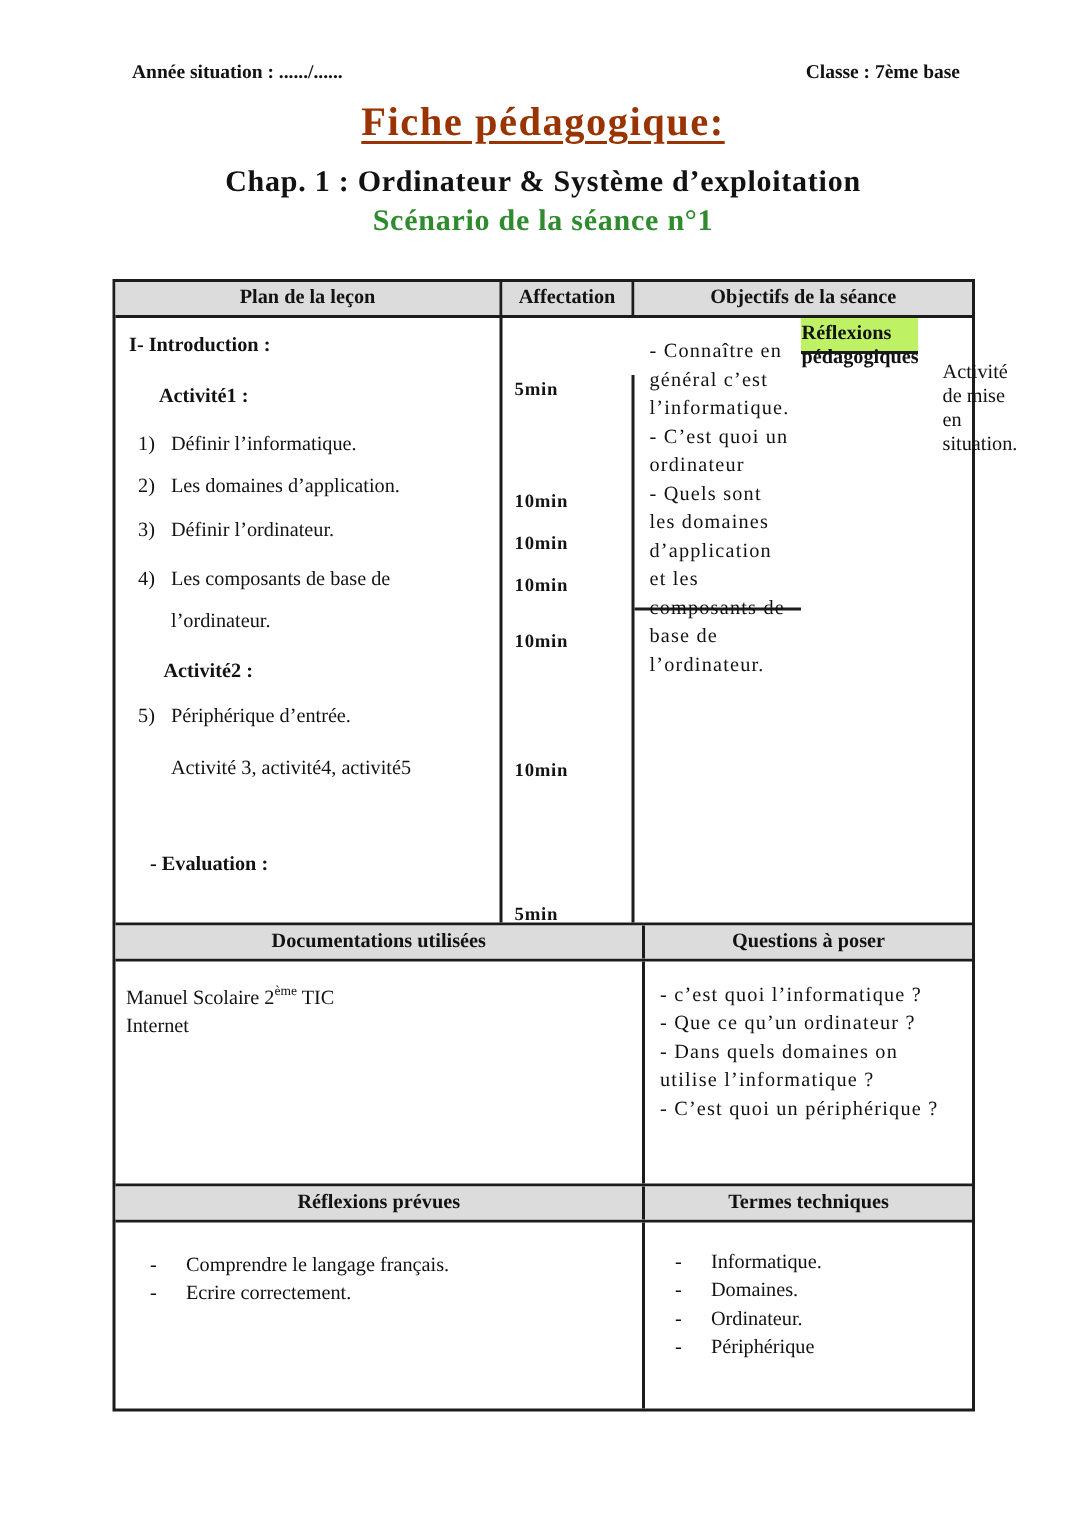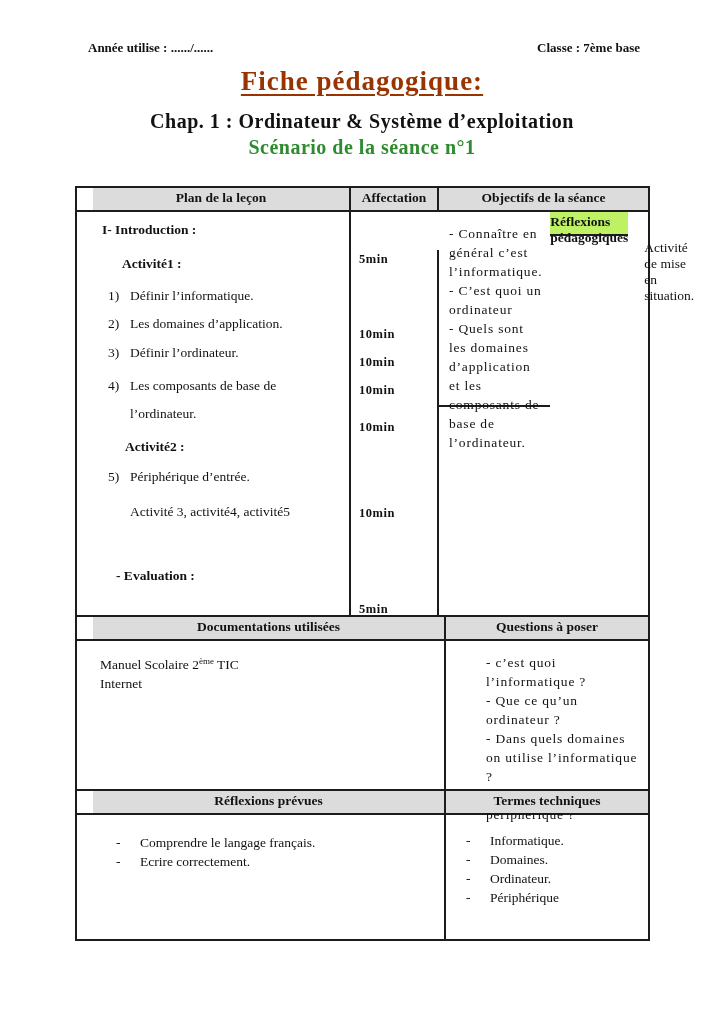--- a/index.html
+++ b/index.html
@@ -55,21 +55,21 @@
   }
   
   .doc-table {
     position: absolute;
     left: 75px; top: 186px;
     width: 575px;
     border: 2px solid #1c1c1c;
     font-size: 13.5px;
     background: #ffffff;
   }
-  .row { display: grid; padding-left: 16px; }
+  .row { display: grid; }
   .cols3 { grid-template-columns: 258px 88px 1fr; }
   .cols2 { grid-template-columns: 353px 1fr; }
   .hdr-row { height: 24px; border-bottom: 2px solid #1c1c1c; }
   .hdr-cell {
     background: #dcdcdc;
     font-weight: bold;
     text-align: center;
     padding-top: 2px;
     overflow: hidden;
   }
@@ -91,39 +91,39 @@
     background: #bef264;
     font-weight: bold;
     text-align: left;
     padding-top: 2px;
   }
   .refl-body { flex: 1; padding: 28px 8px 0 16px; }
   
   .pl { position: absolute; white-space: nowrap; }
   .tm { position: absolute; left: 8px; white-space: nowrap; }
   
-  .doc-content-row { height: 150px; border-bottom: 2px solid #1c1c1c; gap: 30px; }
+  .doc-content-row { height: 150px; border-bottom: 2px solid #1c1c1c; }
   .doc-cell { padding: 14px 8px 0 7px; line-height: 19px; }
   .q-cell { padding: 12px 8px 0 10px; letter-spacing: 0.8px; line-height: 19px; }
   .bottom-content-row { height: 124px; }
   .diff-cell { padding: 18px 8px 0 0; line-height: 19px; }
   .terme-cell { padding: 16px 8px 0 0; line-height: 19px; }
   .dash-row { display: flex; }
   .diff-cell .dash-row { padding-left: 23px; }
   .terme-cell .dash-row { padding-left: 20px; }
   .dash { width: 24px; flex: 0 0 24px; }
   sup { font-size: 9px; vertical-align: super; line-height: 0; }
 </style>
 </head>
 <body>
 
 <div class="sheet">
 
   <div class="topbar">
-    <span>Année utilise : ....../......</span>
+    <span>Année situation : ....../......</span>
     <span>Classe : 7ème base</span>
   </div>
 
   <div class="title-main">Fiche pédagogique:</div>
   <div class="title-chap">Chap. 1 : Ordinateur &amp; Système d’exploitation</div>
   <div class="title-scenario">Scénario de la séance n°1</div>
 
   <div class="doc-table">
 
     <div class="row cols3 hdr-row">

